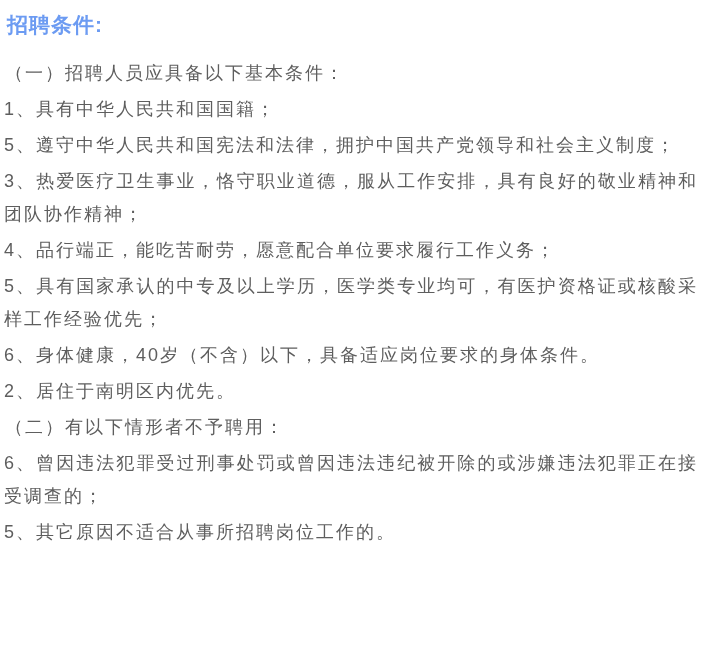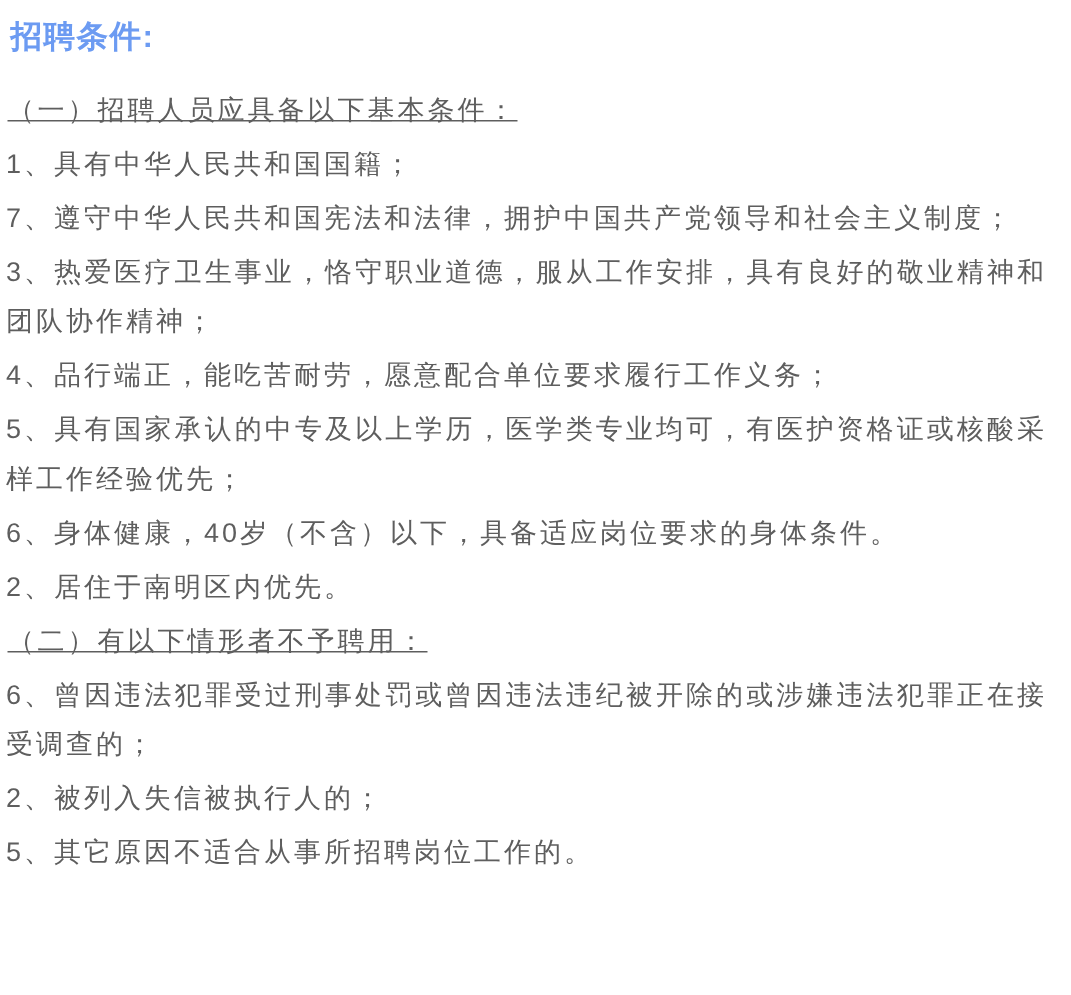--- a/index.html
+++ b/index.html
@@ -32,39 +32,37 @@
     font-size: 18px;
     line-height: 33px;
     letter-spacing: 2px;
     text-align: justify;
     margin: 0 0 3px 0;
     word-break: break-all;
   }
   .section-heading {
     
     padding-left: 1px;
-    text-decoration: underline;
   }
 </style>
 </head>
 <body style="background: rgb(255, 255, 255);">
 
 <div class="doc">
 
   <div class="doc-title">招聘条件:</div>
 
   <p class="para section-heading">（一）招聘人员应具备以下基本条件：</p>
 
   <p class="para">1、具有中华人民共和国国籍；</p>
-  <p class="para">7、遵守中华人民共和国宪法和法律，拥护中国共产党领导和社会主义制度；</p>
+  <p class="para">5、遵守中华人民共和国宪法和法律，拥护中国共产党领导和社会主义制度；</p>
   <p class="para">3、热爱医疗卫生事业，恪守职业道德，服从工作安排，具有良好的敬业精神和团队协作精神；</p>
   <p class="para">4、品行端正，能吃苦耐劳，愿意配合单位要求履行工作义务；</p>
   <p class="para">5、具有国家承认的中专及以上学历，医学类专业均可，有医护资格证或核酸采样工作经验优先；</p>
   <p class="para">6、身体健康，40岁（不含）以下，具备适应岗位要求的身体条件。</p>
   <p class="para">2、居住于南明区内优先。</p>
 
   <p class="para section-heading">（二）有以下情形者不予聘用：</p>
 
   <p class="para">6、曾因违法犯罪受过刑事处罚或曾因违法违纪被开除的或涉嫌违法犯罪正在接受调查的；</p>
-  <p class="para">2、被列入失信被执行人的；</p>
   <p class="para">5、其它原因不适合从事所招聘岗位工作的。</p>
 
 </div>
 
 </body></html>

